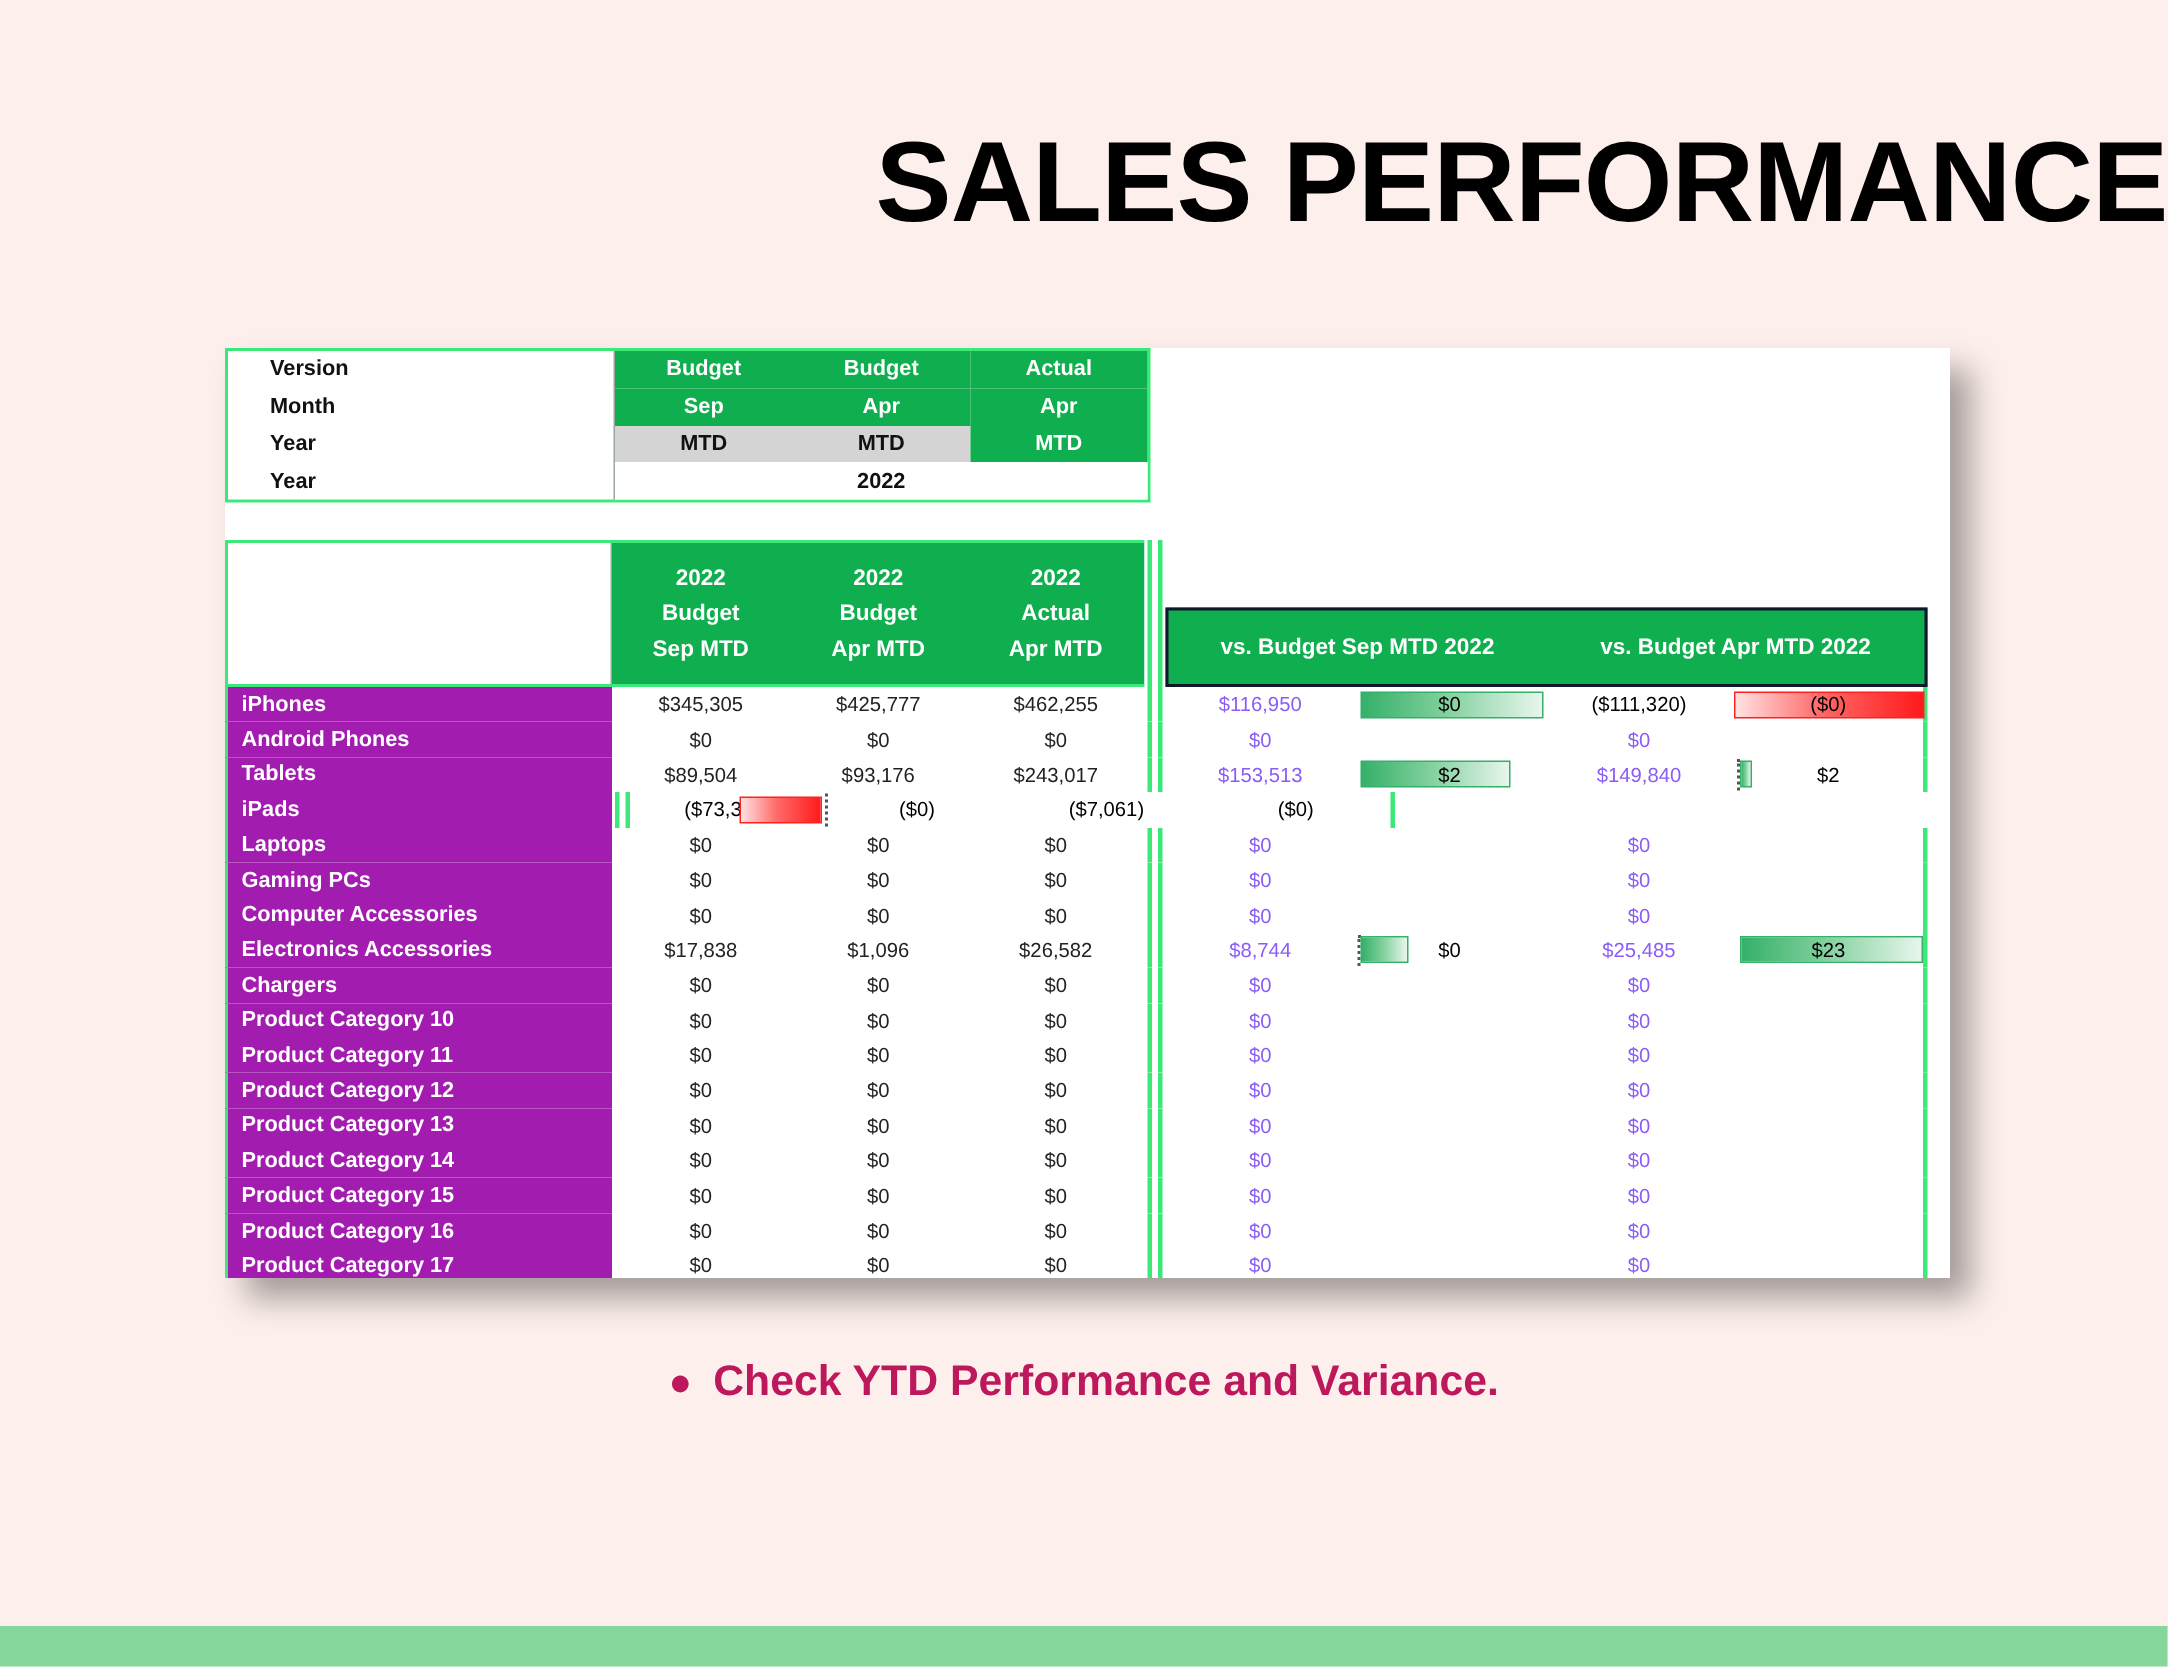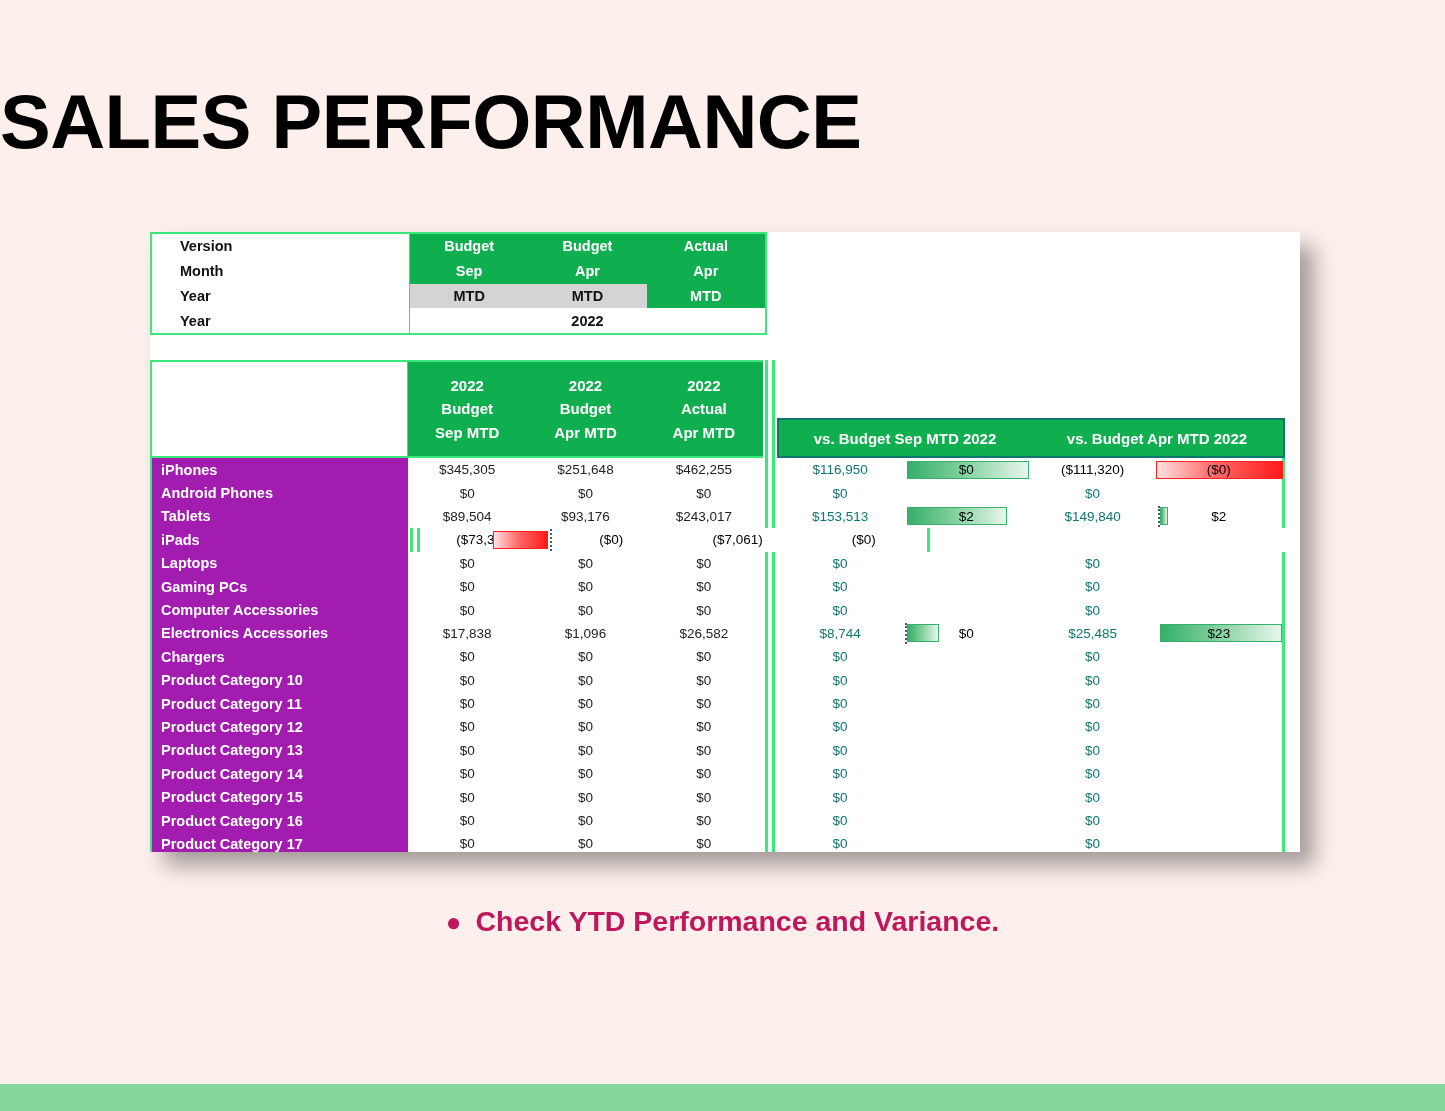--- a/index.html
+++ b/index.html
@@ -9,21 +9,21 @@
     background:#FDF0EC;
     font-family:"Liberation Sans", sans-serif;
     overflow:hidden;
     position:relative;
   }
 
   
   .title {
     position:absolute;
     left:0; right:0; top:78px;
-    text-align:left;
+    text-align:right;
     font-size:76px;
     font-weight:bold;
     letter-spacing:-0.5px;
     color:#000;
     font-family:"Liberation Sans", sans-serif;
   }
 
   
   .card {
     position:absolute;
@@ -108,23 +108,23 @@
 
   .th-var {
     width:508px;
     position:relative;
     display:flex;
     align-items:flex-end;
   }
   .th-var-inner {
     position:absolute;
     left:0; bottom:0; right:0;
-    height:40px;
+    height:53px;
     background:#0FAE4E;
-    border:2px solid #0f766e;
+    border:2px solid #0f172a;
     display:flex;
   }
   .th-var-inner > div {
     flex:1;
     color:#fff; font-size:15px; font-weight:bold;
     display:flex; align-items:center; justify-content:center;
   }
 
   
   .tbody { position:relative; }
@@ -155,21 +155,21 @@
 
   .vars {
     width:508px;
     display:flex;
     border-right:3px solid #3DE87A;
     position:relative;
   }
   .vcell {
     width:127px;
     display:flex; align-items:center; justify-content:center;
-    font-size:13.5px; color:#0f766e;
+    font-size:13.5px; color:#8b5cf6;
   }
   .vbarcell {
     width:127px;
     position:relative;
     display:flex; align-items:center;
   }
   .neg { color:#000000; }
 
   
   .axis {
@@ -292,21 +292,21 @@
           <div>vs. Budget Apr MTD 2022</div>
         </div>
       </div>
     </div>
 
     <div class="tbody" id="tbody">
         <div class="row">
           <div class="cat">iPhones</div>
           <div class="nums">
             <div>$345,305</div>
-            <div>$251,648</div>
+            <div>$425,777</div>
             <div>$462,255</div>
           </div>
           <div class="gapc"></div>
           <div class="vars">
             <div class="vcell">$116,950</div>
             <div class="vbarcell">
               <div class="bar pos" style="left: 4px; width: 122px;"></div>
               <span class="barlabel">$0</span>
             </div>
             <div class="vcell neg">($111,320)</div>

